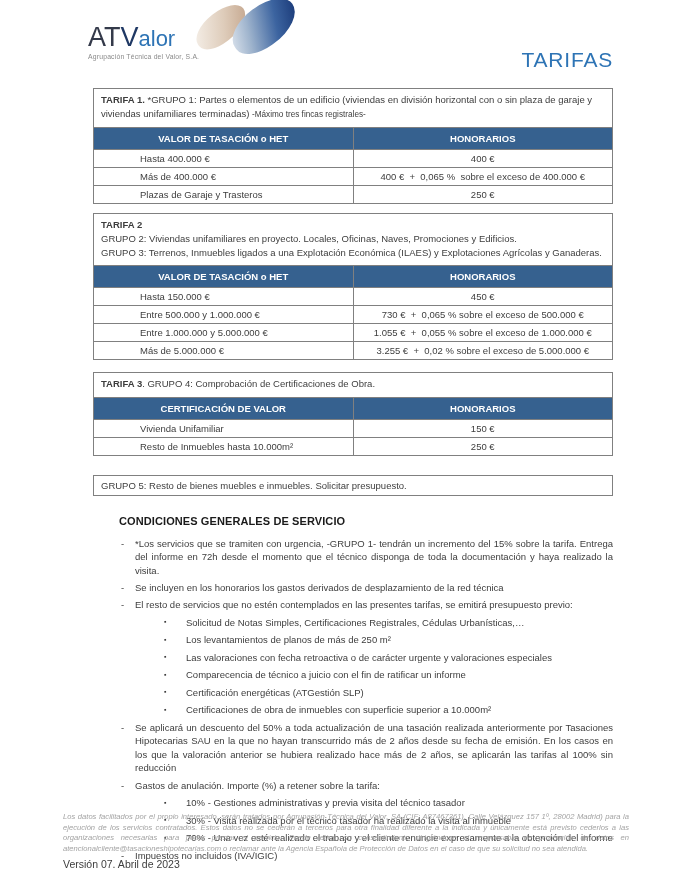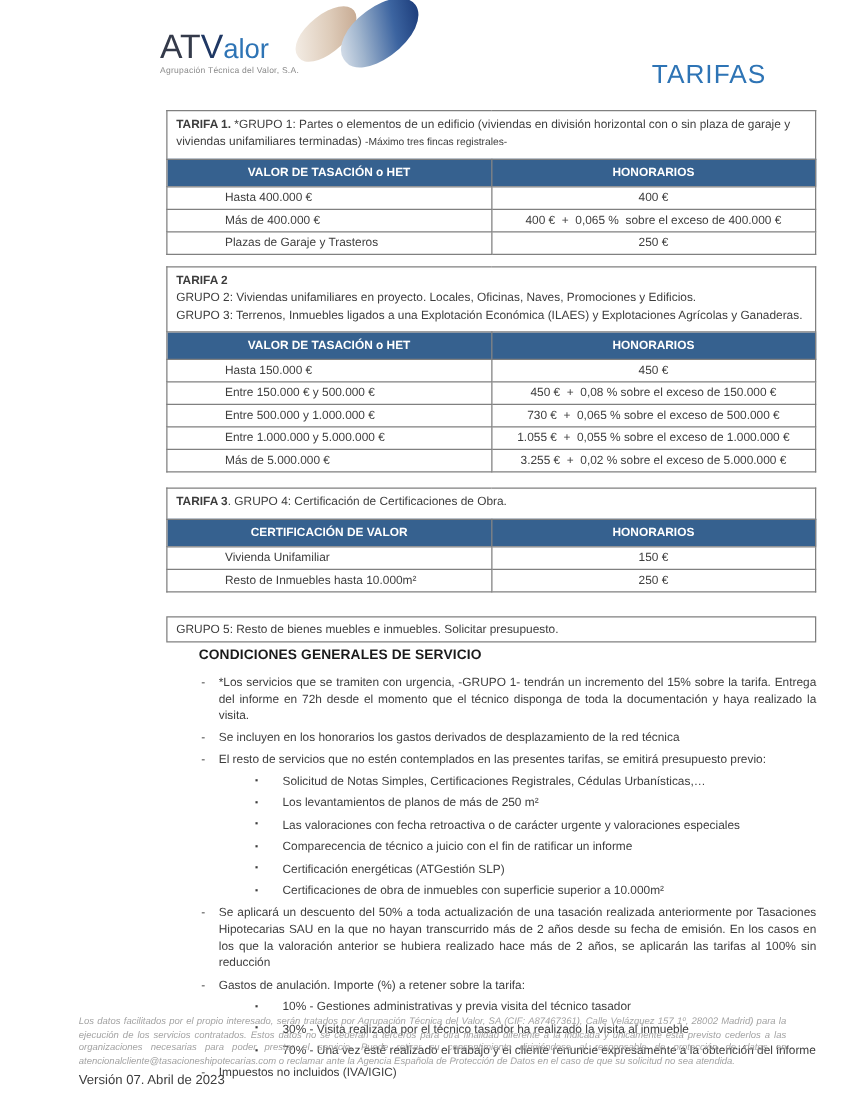--- a/index.html
+++ b/index.html
@@ -1,18 +1,18 @@
 <!DOCTYPE html>
 <html><head>
 <meta charset="utf-8">
 <style>
   * { margin:0; padding:0; box-sizing:border-box; }
   html,body { background:#fff; }
   body { width:691px; height:883px; font-family:"Liberation Sans", sans-serif; color:#3d3d3d; overflow:hidden; }
-  #page { position:relative; width:691px; height:883px; background:#fff;padding-left:40px; }
+  #page { position:relative; width:691px; height:883px; background:#fff; }
 
   
   .header { position:relative; height:88px; }
   .logo { position:absolute; left:88px; top:24px; }
   .logo-mark { position:absolute; left:102px; top:-16px; width:130px; height:62px; }
   .petal { position:absolute; border-radius:52% 48% 55% 45%; }
   .petal-beige { left:2px; top:4px; width:58px; height:30px; transform:rotate(-38deg);
     background:linear-gradient(125deg,#f5efe8 5%,#dcc9b6 55%,#bd9b80 100%); opacity:.95; }
   .petal-blue { left:38px; top:-2px; width:72px; height:40px; transform:rotate(-36deg);
     background:linear-gradient(295deg,#12306f 0%,#3c64a0 35%,#9fb4cd 70%,#e8edf3 100%); }
@@ -29,21 +29,21 @@
   table.tarifa td, table.tarifa th { border:1px solid #808080; }
   .title-cell { padding:4px 7px 5px 7px; line-height:1.5; text-align:left; font-weight:normal;margin-left:27px; }
   .t-bold { font-weight:bold; }
   .t-small { font-size:8.2px; }
   th.hdr { background:#36618f; color:#fff; font-size:9.5px; font-weight:bold; padding:5px 2px; text-align:center; }
   .col-a { width:48.5%; padding:3px 4px 3px 46px; text-align:left; }
   .col-b { padding:3px 4px; text-align:center; }
   .mb1 { margin-bottom:9px; }
   .mb2 { margin-bottom:12px; }
   .mb3 { margin-bottom:19px; }
-  .grupo5-box { border:1px solid #808080; padding:4px 7px; font-size:9.5px; margin-bottom:4px; }
+  .grupo5-box { border:1px solid #808080; padding:4px 7px; font-size:9.5px; margin-bottom:19px; }
 
   .cond { margin-left:26px; }
   .cond-heading { font-size:11px; font-weight:bold; color:#1a1a1a; margin:0 0 10px 0; letter-spacing:.1px; }
   .c-item { display:flex; margin:0 0 4px 0; font-size:9.5px; line-height:1.42; }
   .dash { width:16px; flex:none; padding-left:2px; }
   .c-text { flex:1; text-align:justify; }
   .s-item { display:flex; margin:1px 0 4px 45px; font-size:9.5px; line-height:1.42; }
   .sq { width:22px; flex:none; font-size:7px; padding-top:1.5px; }
   .s-text { flex:1; }
 
@@ -110,42 +110,38 @@
           <th class="hdr">VALOR DE TASACIÓN o HET</th>
           <th class="hdr">HONORARIOS</th>
         </tr>
       </tbody>
       <tbody>
           <tr>
             <td class="col-a">Hasta 150.000 €</td>
             <td class="col-b">450 €</td>
           </tr>
           <tr>
-            <td class="col-a">Entre 150.000 € y 500.000 €</td>
-            <td class="col-b">450 € &nbsp;+&nbsp; 0,08 % sobre el exceso de 150.000 €</td>
-          </tr>
-          <tr>
             <td class="col-a">Entre 500.000 y 1.000.000 €</td>
             <td class="col-b">730 € &nbsp;+&nbsp; 0,065 % sobre el exceso de 500.000 €</td>
           </tr>
           <tr>
             <td class="col-a">Entre 1.000.000 y 5.000.000 €</td>
             <td class="col-b">1.055 € &nbsp;+&nbsp; 0,055 % sobre el exceso de 1.000.000 €</td>
           </tr>
           <tr>
             <td class="col-a">Más de 5.000.000 €</td>
             <td class="col-b">3.255 € &nbsp;+&nbsp; 0,02 % sobre el exceso de 5.000.000 €</td>
           </tr>
         </tbody>
     </table>
 
     <table class="tarifa mb3">
       <tbody>
         <tr>
-          <td colspan="2" class="title-cell"><span class="t-bold">TARIFA 3</span><span>. GRUPO 4: Certificación de Certificaciones de Obra.</span></td>
+          <td colspan="2" class="title-cell"><span class="t-bold">TARIFA 3</span><span>. GRUPO 4: Comprobación de Certificaciones de Obra.</span></td>
         </tr>
         <tr>
           <th class="hdr">CERTIFICACIÓN DE VALOR</th>
           <th class="hdr">HONORARIOS</th>
         </tr>
       </tbody>
       <tbody>
           <tr>
             <td class="col-a">Vivienda Unifamiliar</td>
             <td class="col-b">150 €</td>

